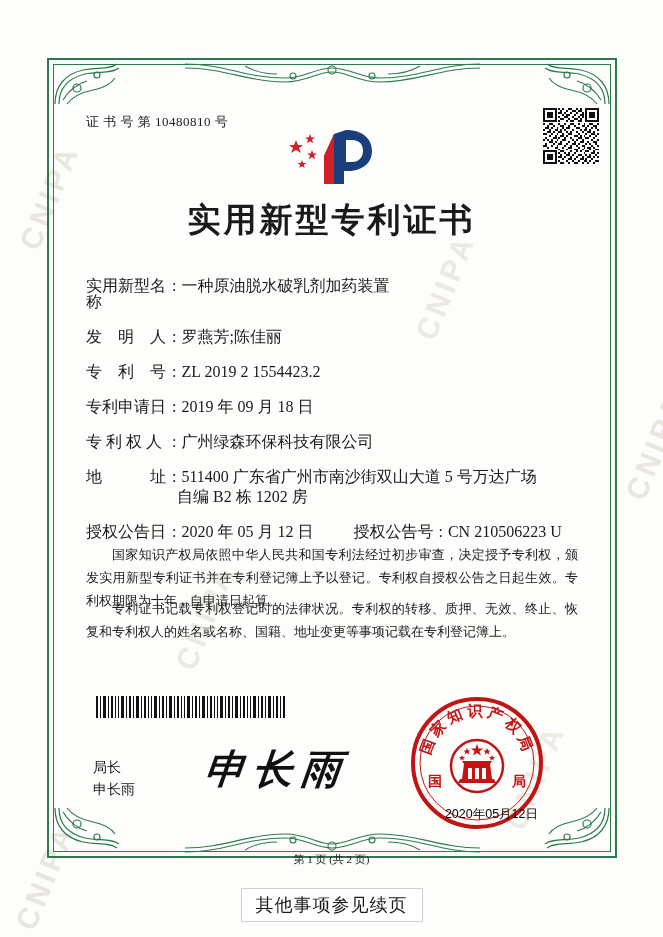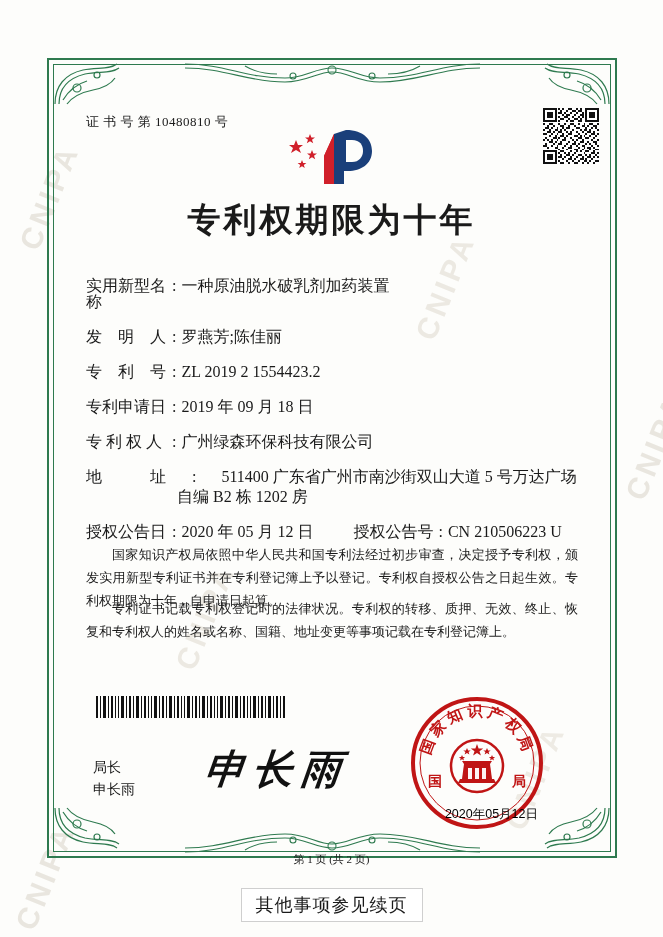--- a/index.html
+++ b/index.html
@@ -536,21 +536,21 @@
 
       <g fill="#d0202a">
         <polygon points="24,14 26,19 31,19 27,22 29,27 24,24 19,27 21,22 17,19 22,19"></polygon>
         <polygon points="38,8 39.4,11.5 43,11.5 40,13.8 41.2,17.3 38,15.2 34.8,17.3 36,13.8 33,11.5 36.6,11.5"></polygon>
         <polygon points="40,24 41.4,27.5 45,27.5 42,29.8 43.2,33.3 40,31.2 36.8,33.3 38,29.8 35,27.5 38.6,27.5"></polygon>
         <polygon points="30,34 31.2,37 34.4,37 31.8,39 32.8,42 30,40.2 27.2,42 28.2,39 25.6,37 28.8,37"></polygon>
       </g>
     </svg>
   </div>
 
-  <div class="title">专利权期限为十年</div>
+  <div class="title">实用新型专利证书</div>
 
   <div class="fields">
 
     <div class="row">
       <span class="lbl">实用新型名称</span>
       <span class="colon">:</span>
       <span class="val">一种原油脱水破乳剂加药装置</span>
     </div>
 
     <div class="row">
@@ -570,21 +570,21 @@
       <span class="colon">:</span>
       <span class="val">2019 年 09 月 18 日</span>
     </div>
 
     <div class="row">
       <span class="lbl">专 利 权 人</span>
       <span class="colon">:</span>
       <span class="val">广州绿森环保科技有限公司</span>
     </div>
 
-    <div class="row" style="margin-bottom:4px;gap:20px;">
+    <div class="row" style="margin-bottom:4px;">
       <span class="lbl">地　　　址</span>
       <span class="colon">:</span>
       <span class="val">511400 广东省广州市南沙街双山大道 5 号万达广场</span>
     </div>
     <div style="margin-left:91px;margin-bottom:19px;">自编 B2 栋 1202 房</div>
 
     <div class="row" style="margin-bottom:0;">
       <span class="lbl">授权公告日</span>
       <span class="colon">:</span>
       <span>2020 年 05 月 12 日</span>

